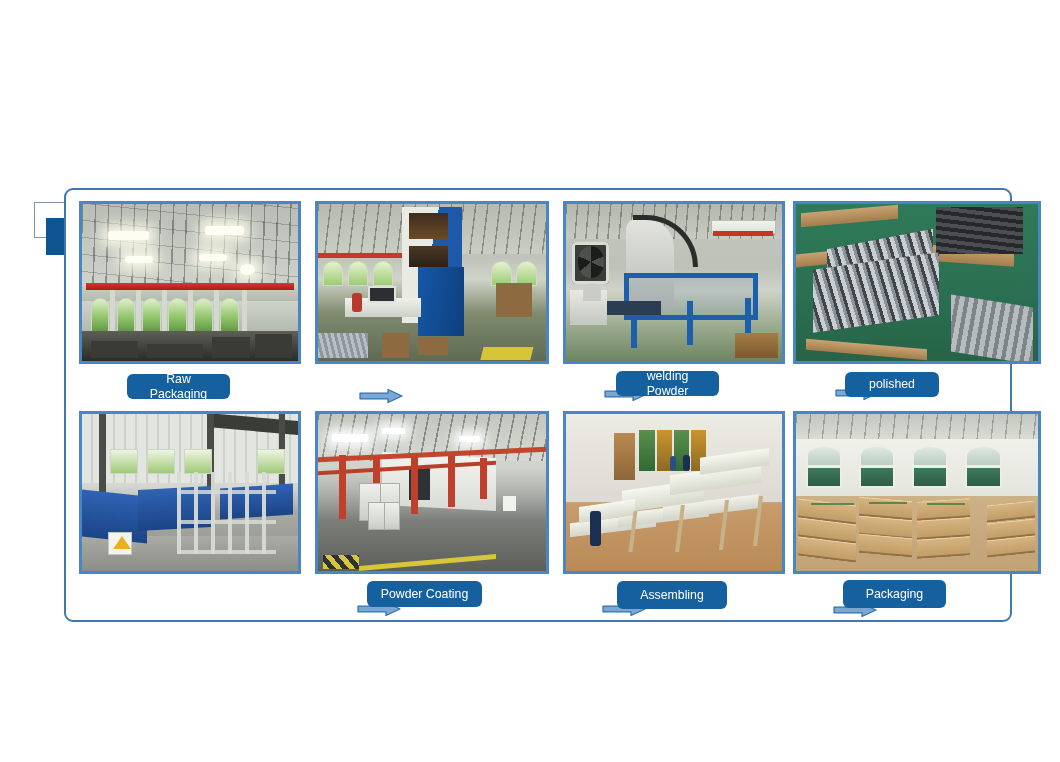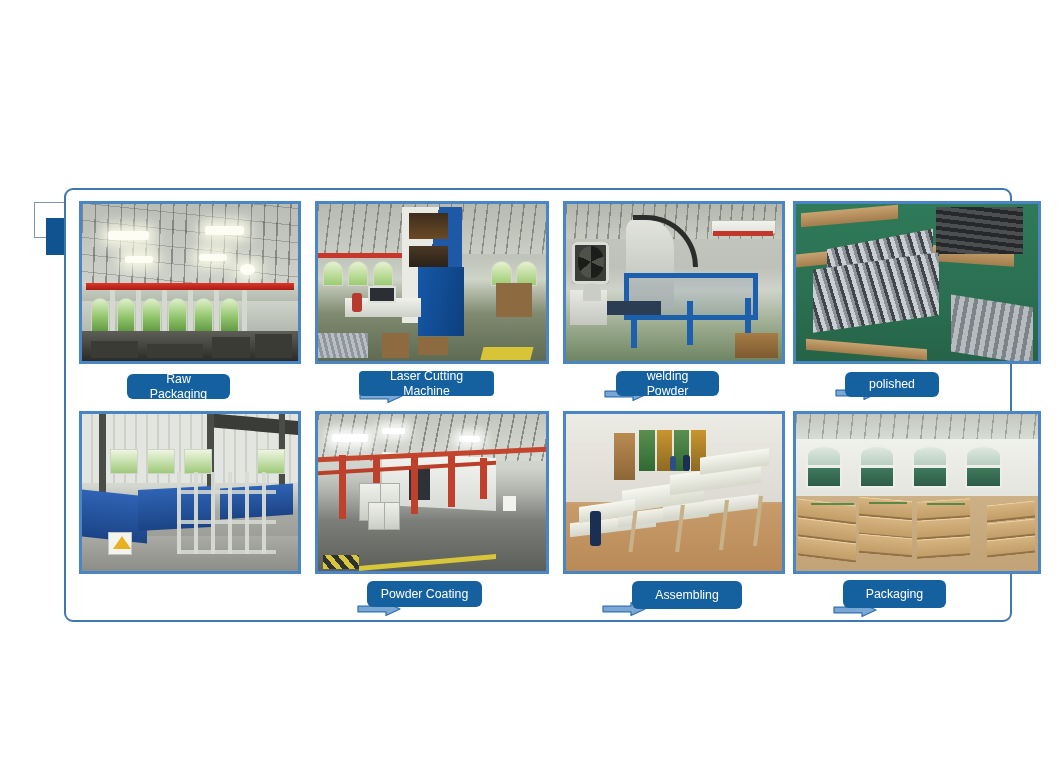--- a/index.html
+++ b/index.html
@@ -308,21 +308,20 @@
           <div class="bed"></div>
           <div class="panel"></div>
           <div class="person"></div>
           <div class="sheet"></div>
           <div class="crate" style="left:28%;bottom:2%;width:12%;height:16%"></div>
           <div class="crate" style="left:44%;bottom:4%;width:13%;height:11%"></div>
           <div class="crate" style="right:6%;top:50%;width:16%;height:22%"></div>
           <div class="ylw"></div>
         </div>
       </div>
-      <div class="badge" style="left:44px;top:177px;width:135px;height:25px;border-radius:4px;">Laser Cutting Machine</div>
     </div>
 
     <div class="arrow" style="left:538px;top:192px;">
       <svg width="44" height="16" viewBox="0 0 44 16">
         <path d="M1 5.2 H29 V1.5 L43 8 L29 14.5 V10.8 H1 Z" fill="#7ba7d4" stroke="#2e6ead" stroke-width="1.2" stroke-linejoin="round"></path>
       </svg>
     </div>
 
     <div class="step c2">
       <div class="photo">
@@ -451,21 +450,21 @@
           <div class="frameW" style="left:6%;top:57%;width:26%;height:10%;transform:skewY(-8deg)"></div>
           <div class="worker" style="left:11%;top:62%;width:5%;height:22%"></div>
           <div class="worker" style="left:54%;top:26%;width:3.5%;height:10%"></div>
           <div class="worker" style="left:48%;top:27%;width:3%;height:9%;background:#2b4e86"></div>
           <div class="leg7" style="left:30%;top:62%;height:26%"></div>
           <div class="leg7" style="left:52%;top:58%;height:30%"></div>
           <div class="leg7" style="left:72%;top:55%;height:32%"></div>
           <div class="leg7" style="left:88%;top:52%;height:32%"></div>
         </div>
       </div>
-      <div class="badge" style="left:54px;top:177px;width:110px;height:28px;margin-left:15px;">Assembling</div>
+      <div class="badge" style="left:54px;top:177px;width:110px;height:28px;">Assembling</div>
     </div>
 
     <div class="arrow" style="left:767px;top:198px;">
       <svg width="44" height="16" viewBox="0 0 44 16">
         <path d="M1 5.2 H29 V1.5 L43 8 L29 14.5 V10.8 H1 Z" fill="#7ba7d4" stroke="#2e6ead" stroke-width="1.2" stroke-linejoin="round"></path>
       </svg>
     </div>
 
     <div class="step c3">
       <div class="photo">

